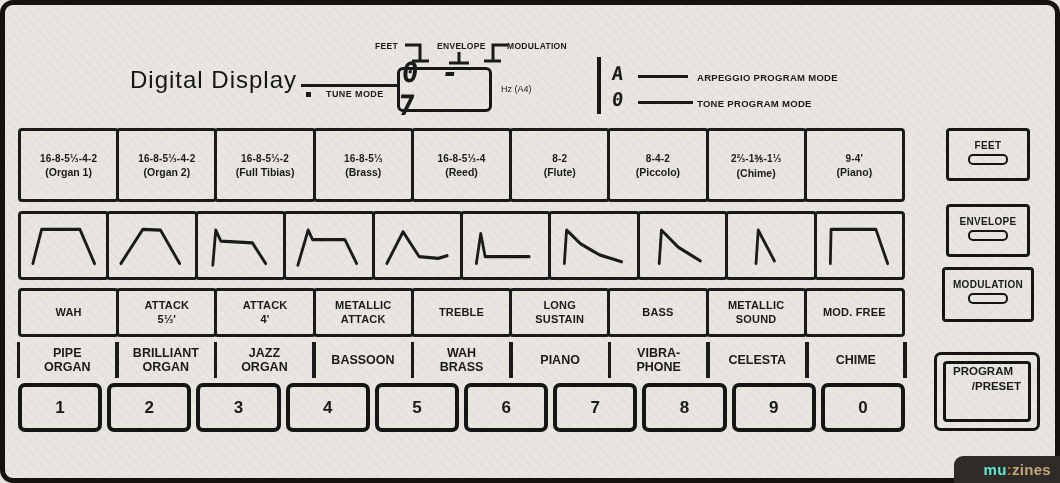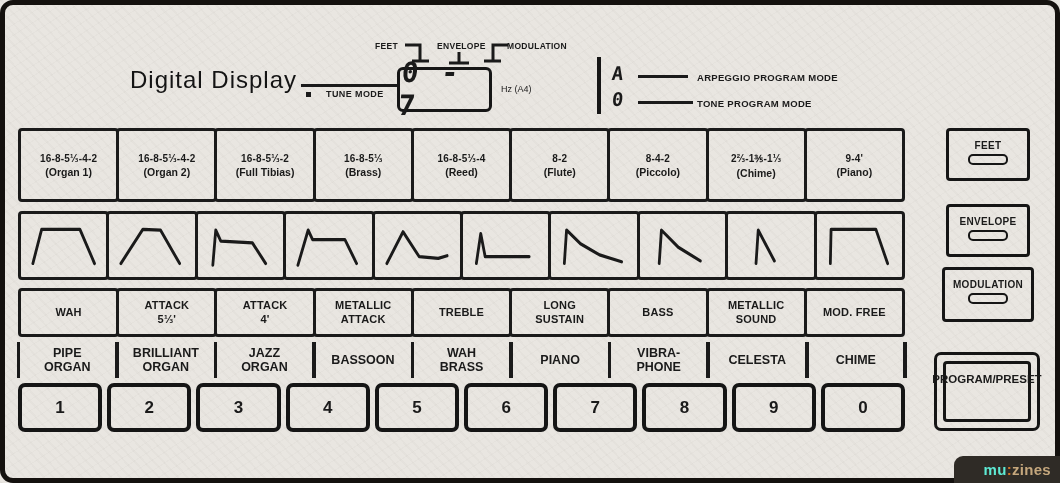--- a/index.html
+++ b/index.html
@@ -95,21 +95,21 @@
   .sb-feet{ left:946px; top:128px; width:84px; height:53px; }
   .sb-env { left:946px; top:204px; width:84px; height:53px; }
   .sb-mod { left:942px; top:267px; width:92px; height:55px; }
 
   .prog-outer{
     position:absolute; left:934px; top:352px; width:106px; height:79px;
     border:3px solid #151515; border-radius:7px; cursor:pointer;
   }
   .prog-inner{
     position:absolute; inset:6px; border:3.5px solid #151515; border-radius:4px;
-    display:flex; flex-direction:row; justify-content:center; padding:8px 7px;
+    display:flex; flex-direction:column; padding:0 7px;
     font-size:11.5px; font-weight:bold; line-height:1.3;
   }
   .prog-l1{ text-align:left; }
   .prog-l2{ text-align:right; }
 
   
   .watermark{
     position:absolute; right:0; bottom:0; width:106px; height:27px; z-index:9;
     border-top-left-radius:9px; display:flex; align-items:center; justify-content:flex-end;
     padding-right:9px; font-size:15px; font-weight:bold; letter-spacing:0.3px;

